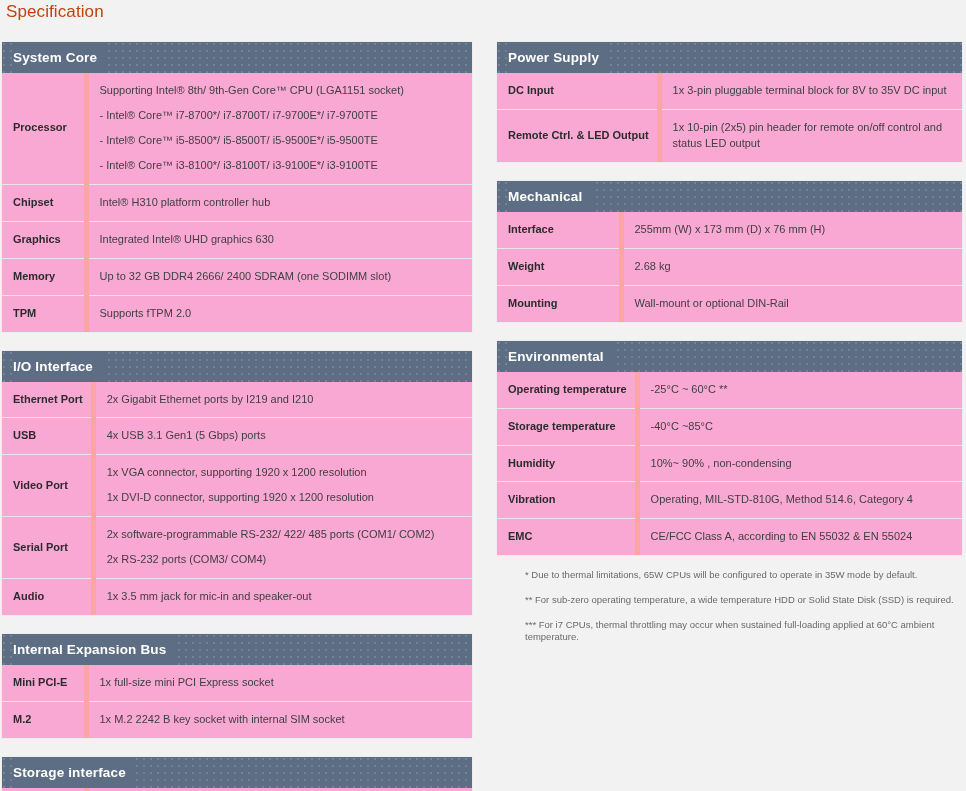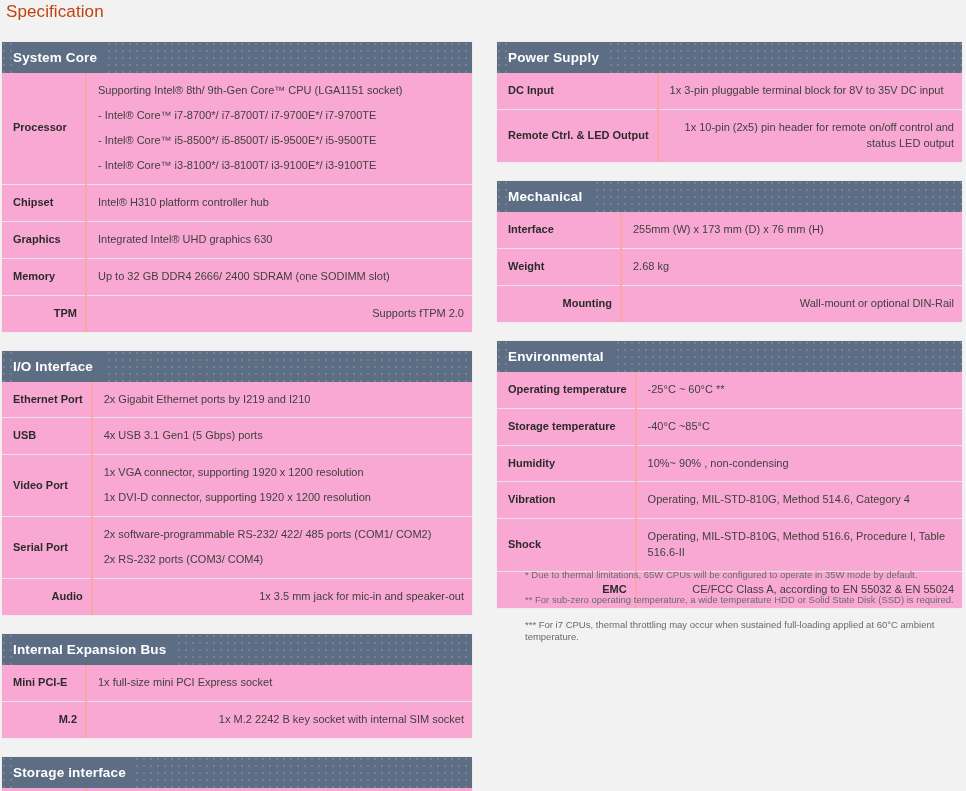--- a/index.html
+++ b/index.html
@@ -63,33 +63,33 @@
   .spec-header .hdr-label {
     background: #5d6e84;
     display: inline-block;
     padding-right: 10px;
     position: relative;
     z-index: 2;
   }
 
   .spec-body { width: 100%; border-collapse: collapse; }
   .spec-body tr { border-bottom: 1px solid #e6e6e6; }
-  .spec-body tr:last-child { border-bottom: none; text-align: right; }
+  .spec-body tr:last-child { border-bottom: none; }
 
   .spec-body td {
     vertical-align: middle;
     font-size: 11px;
     color: #3b3b3b;
     padding: 10px 8px 10px 11px;
     line-height: 1.45;
   }
   .spec-body td.label {
     font-weight: bold;
     color: #2b2b2b;
-    border-right: 2px solid #fca5a5;
+    border-right: 5px solid #fca5a5;
     white-space: nowrap;
   }
   .spec-body td.value { color: #404040; margin-left: 40px; }
   .spec-body td.value .line { display: block; }
   .spec-body td.value .line + .line { margin-top: 9px; }
 
   
   table.lw-84  td.label { width: 84px; }
   table.lw-134 td.label { width: 134px; }
   table.lw-124 td.label { width: 124px; }
@@ -289,26 +289,20 @@
               <span class="line">10%~ 90% , non-condensing</span>
             </td>
           </tr>
           <tr>
             <td class="label">Vibration</td>
             <td class="value">
               <span class="line">Operating, MIL-STD-810G, Method 514.6, Category 4</span>
             </td>
           </tr>
           <tr>
-            <td class="label">Shock</td>
-            <td class="value">
-              <span class="line">Operating, MIL-STD-810G, Method 516.6, Procedure I, Table 516.6-II</span>
-            </td>
-          </tr>
-          <tr>
             <td class="label">EMC</td>
             <td class="value">
               <span class="line">CE/FCC Class A, according to EN 55032 &amp; EN 55024</span>
             </td>
           </tr>
         </tbody>
       </table>
     </div>
   </div>
 

